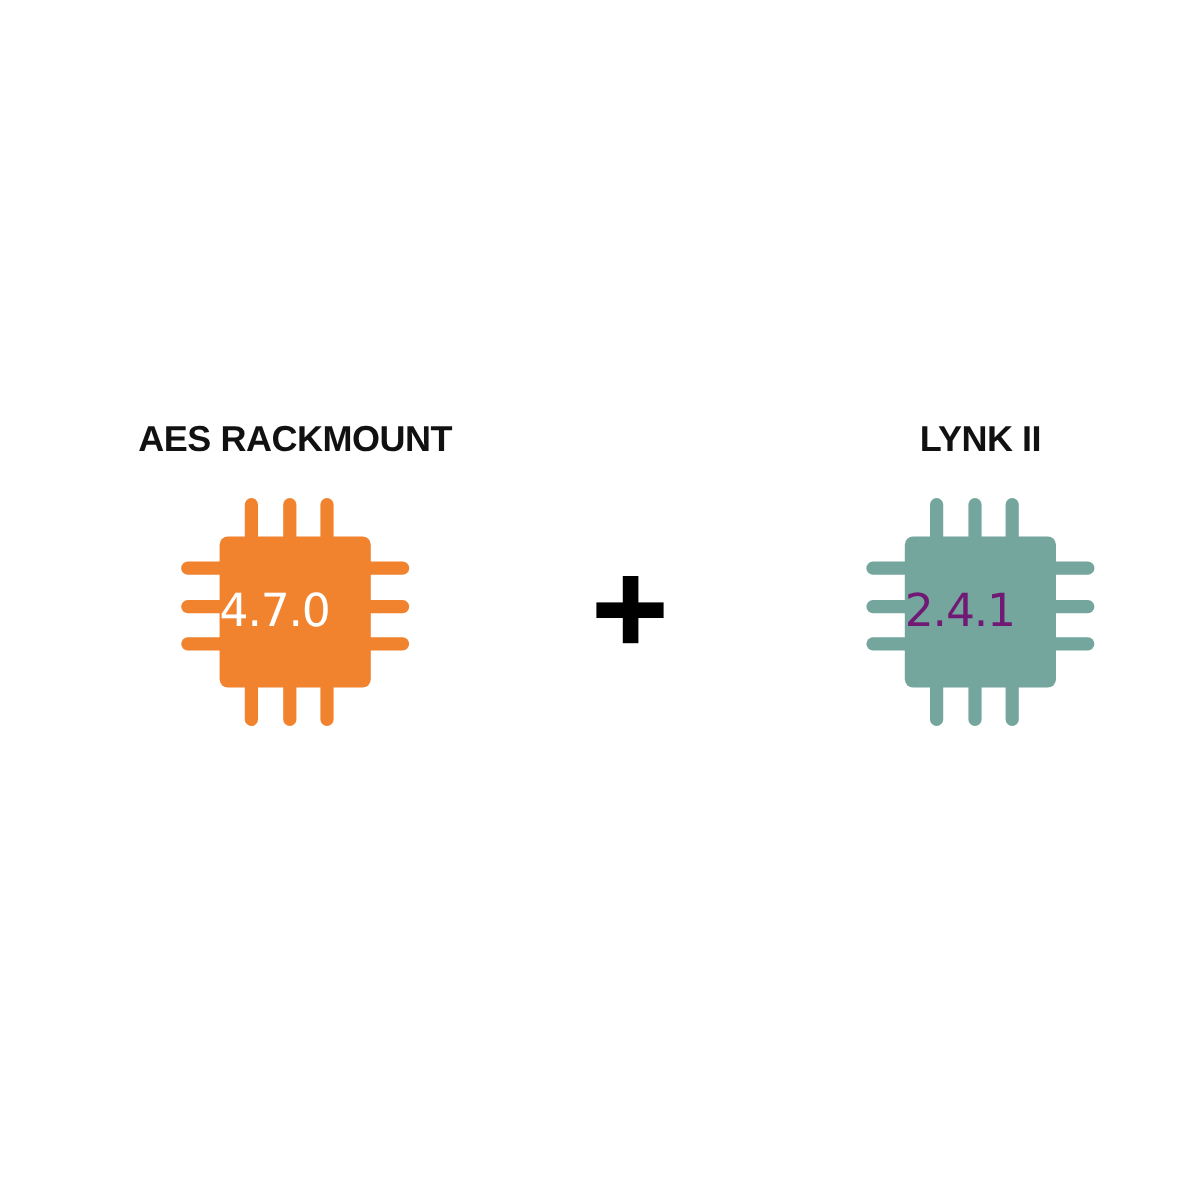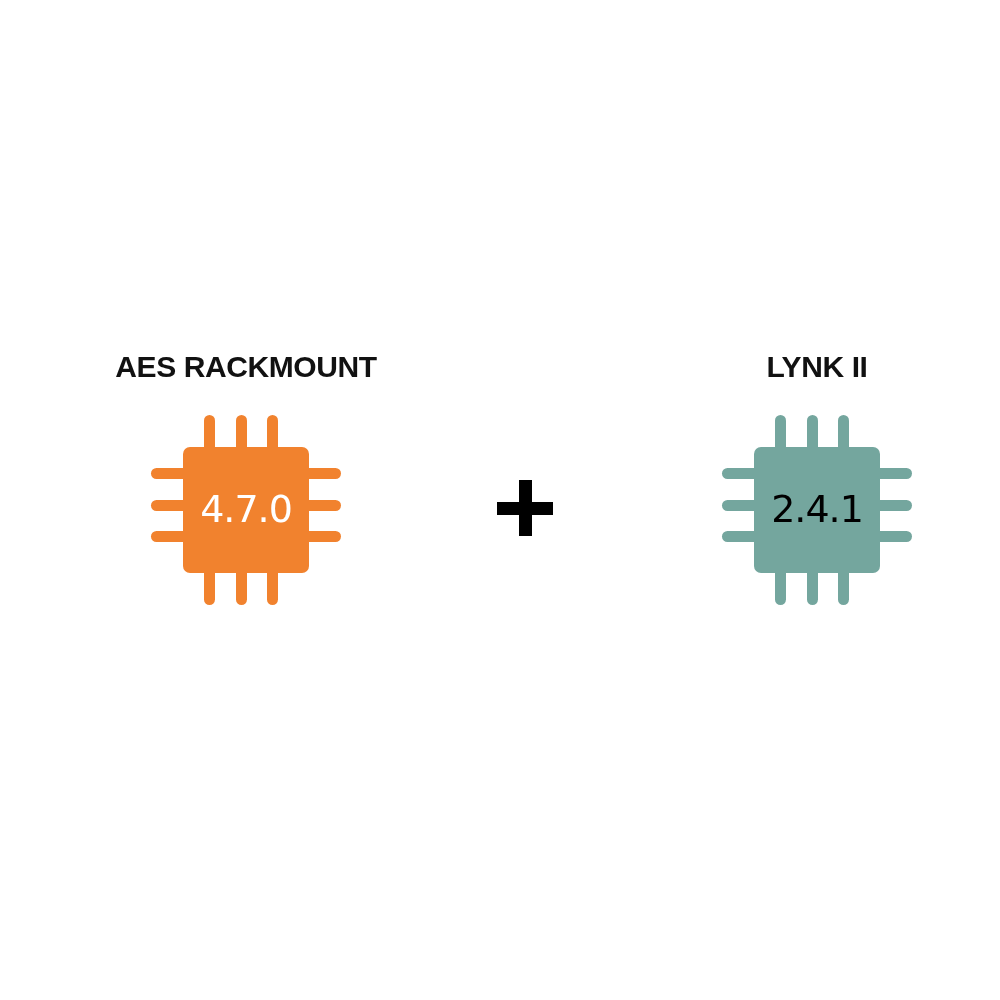--- a/index.html
+++ b/index.html
@@ -66,21 +66,21 @@
 
   .chip-body {
     position: absolute;
     left: 32px;
     top: 32px;
     width: 126px;
     height: 126px;
     border-radius: 7px;
     display: flex;
     align-items: center;
-    justify-content: center;
+    justify-content: flex-start;
   }
 
   .chip-version {
     font-family: "DejaVu Sans", sans-serif;
     font-size: 38px;
     font-weight: 400;
     color: #ffffff;
     letter-spacing: -1px;
     line-height: 1;
     transform: translateY(-1px);
@@ -196,19 +196,19 @@
 
         <div class="pin horz left-side r1" style="background: rgb(116, 166, 158);"></div>
         <div class="pin horz left-side r2" style="background: rgb(116, 166, 158);"></div>
         <div class="pin horz left-side r3" style="background: rgb(116, 166, 158);"></div>
 
         <div class="pin horz right-side r1" style="background: rgb(116, 166, 158);"></div>
         <div class="pin horz right-side r2" style="background: rgb(116, 166, 158);"></div>
         <div class="pin horz right-side r3" style="background: rgb(116, 166, 158);"></div>
 
         <div class="chip-body" style="background: rgb(116, 166, 158);">
-          <span class="chip-version" style="color: #000000;">2.4.1</span>
+          <span class="chip-version" style="color: #701a75;">2.4.1</span>
         </div>
       </div>
     </div>
 
   </div>
 </div>
 
 </body></html>

